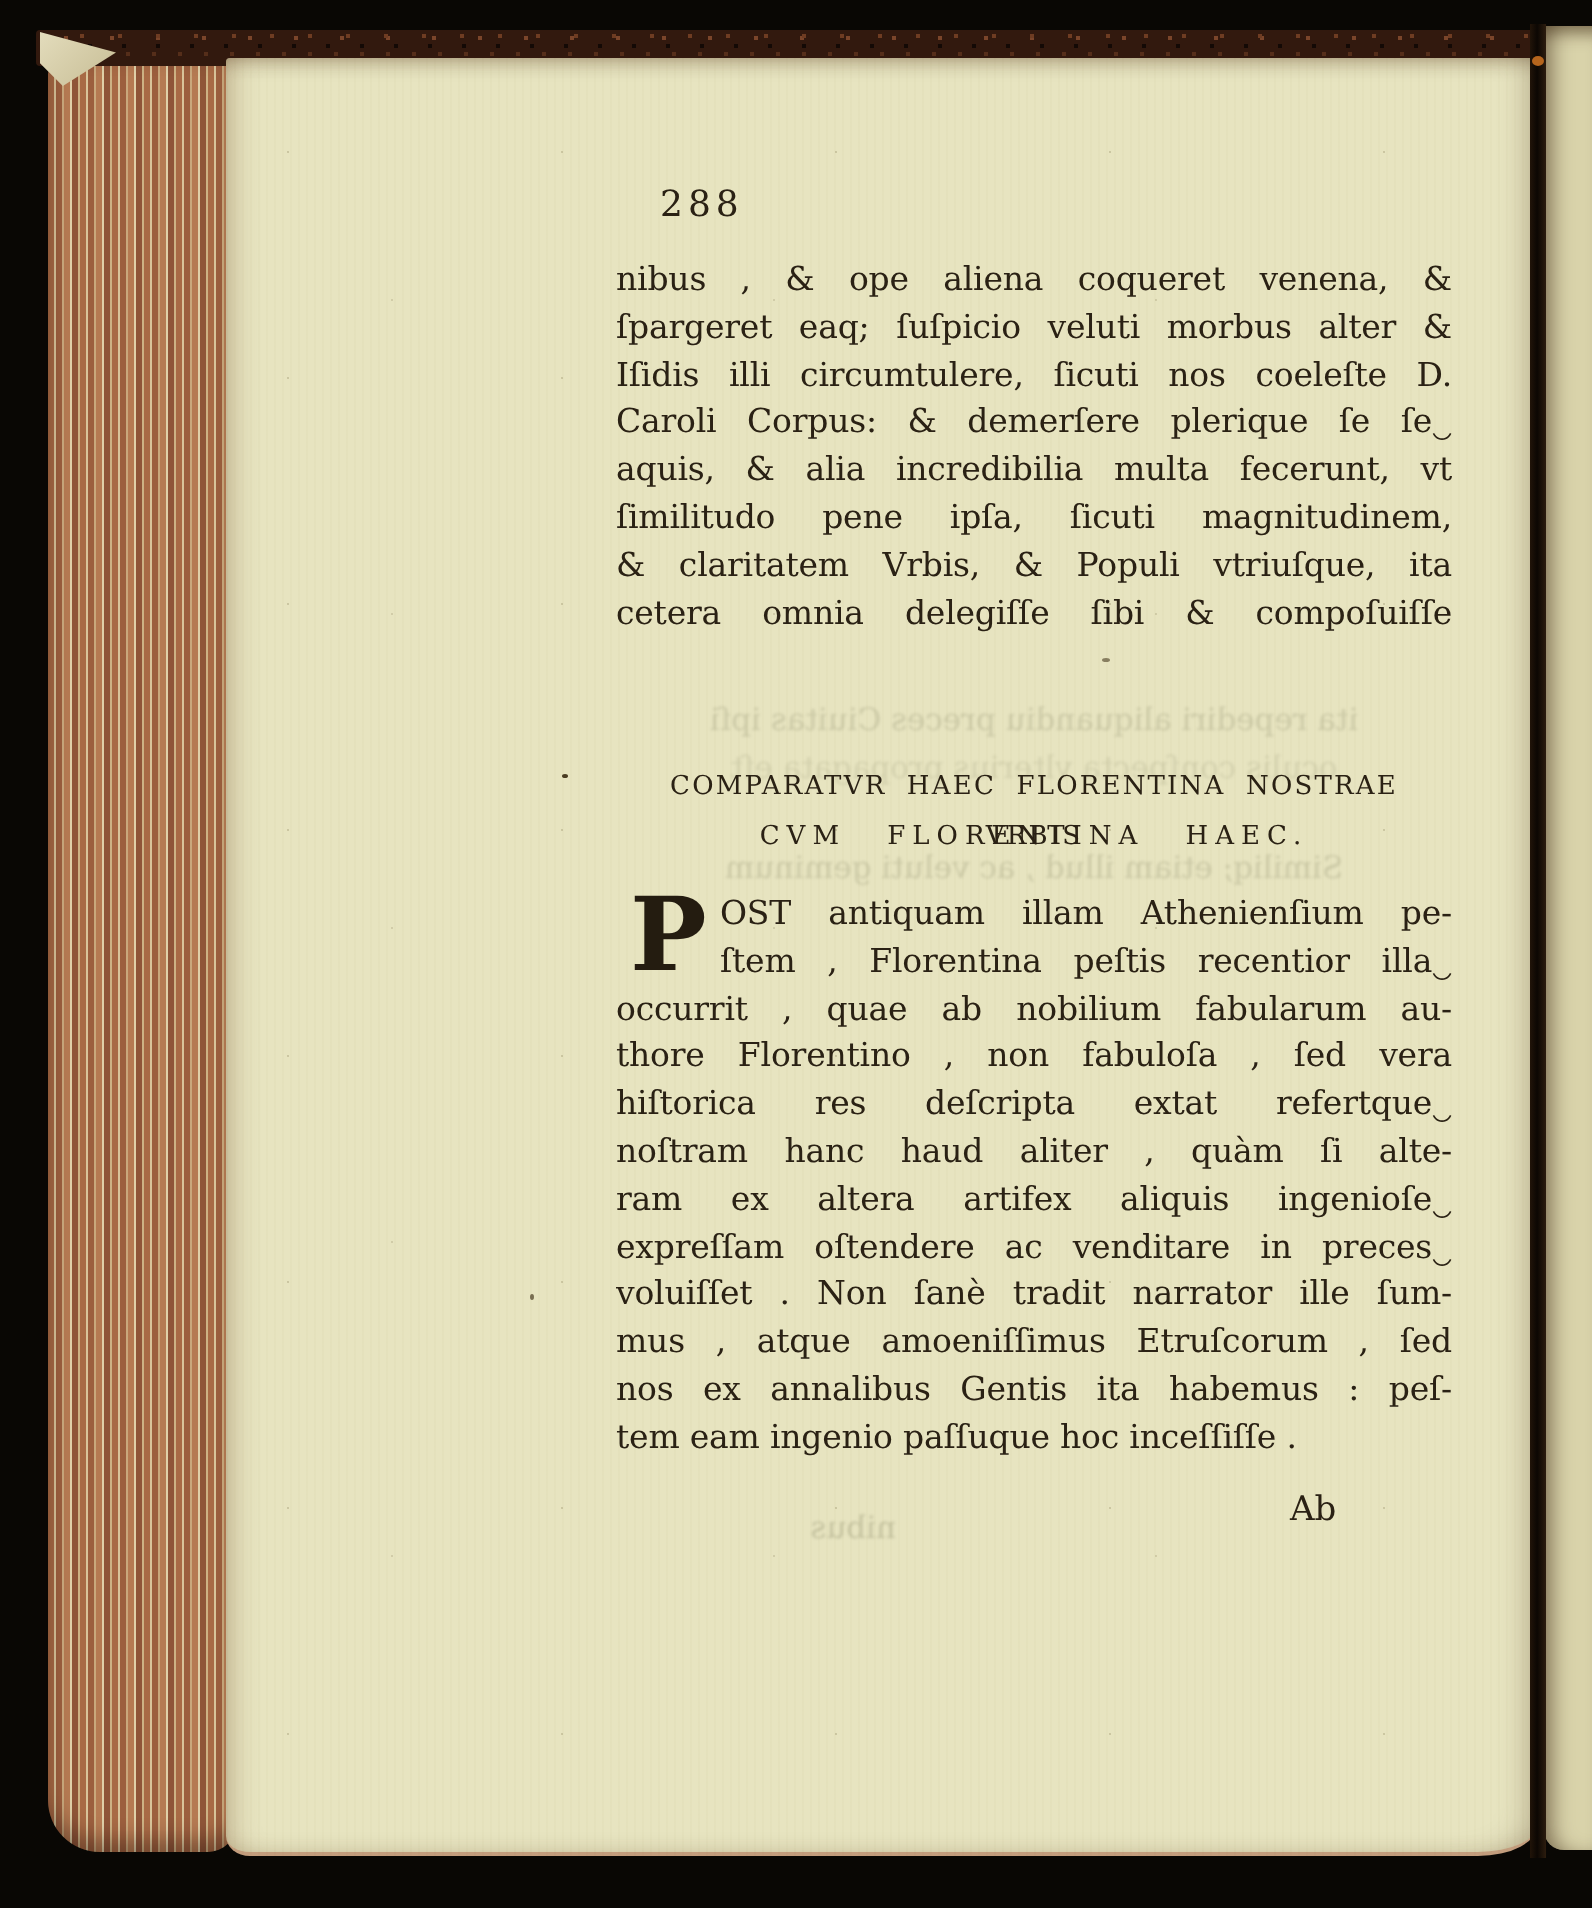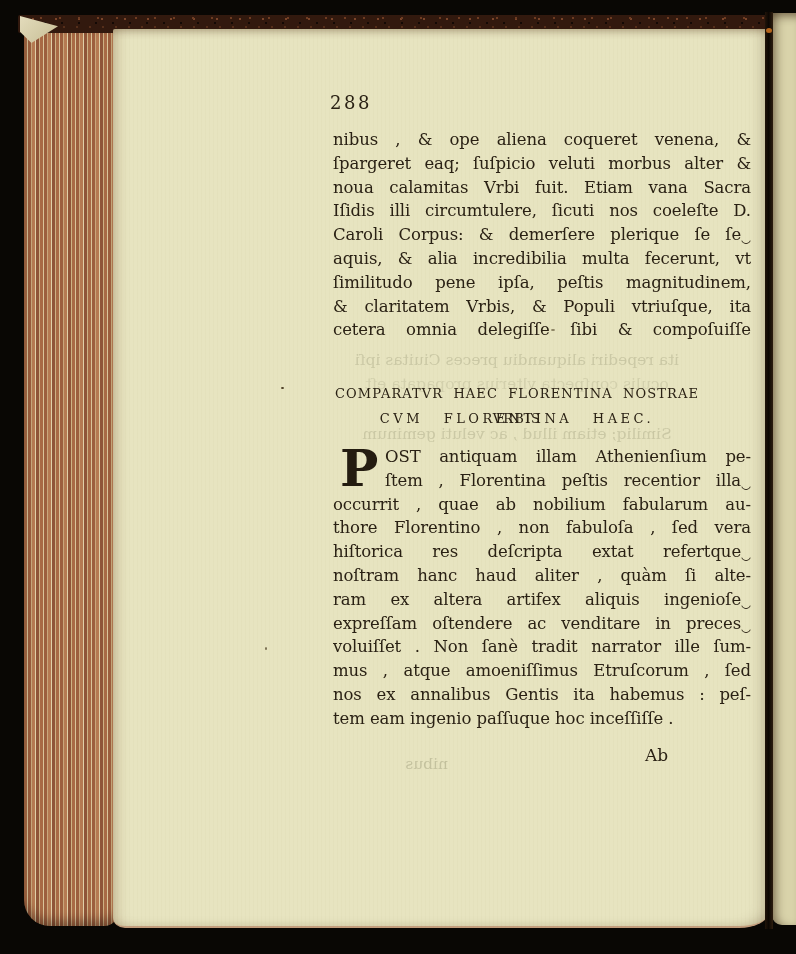--- a/index.html
+++ b/index.html
@@ -84,21 +84,21 @@
     position:absolute;left:217px;top:63px;
     font-size:18px;letter-spacing:2.5px;font-weight:500;text-align:center;
   }
   .textline{
     height:23.8px;line-height:23.8px;
     font-size:16.5px;letter-spacing:-0.1px;
     text-align:justify;text-align-last:justify;
     overflow:hidden;white-space:nowrap_off;
   }
   .textline.lastline{text-align-last:left;}
-  .para{position:absolute;width:418px;left:195px;margin-left:25px;}
+  .para{position:absolute;width:418px;left:195px;}
   .para1{top:99px;}
   .para2{top:416px;}
   .para2 .indented{padding-left:52px;box-sizing:border-box;}
   .drop-cap{
     position:absolute;left:7px;top:1px;width:44px;height:46px;
     font-size:51px;line-height:44px;font-weight:bold;color:#241c10;
   }
   .heading{position:absolute;left:195px;top:352px;width:418px;text-align:center;}
   .heading .h1{
     font-size:13px;letter-spacing:1.1px;word-spacing:5px;height:25px;line-height:25px;
@@ -131,25 +131,24 @@
 <div class="corner-wedge"></div>
 <div class="page-edges"></div>
 
 <div class="main-page">
 
   <div class="page-number">288</div>
 
   <div class="para para1">
     <div class="textline">nibus , &amp; ope aliena coqueret venena, &amp;</div>
     <div class="textline">ſpargeret eaq; ſuſpicio veluti morbus alter &amp;</div>
-    <div class="textline">noua calamitas Vrbi fuit. Etiam vana Sacra</div>
     <div class="textline">Iſidis illi circumtulere, ſicuti nos coeleſte D.</div>
     <div class="textline">Caroli Corpus: &amp; demerſere plerique ſe ſe‿</div>
     <div class="textline">aquis, &amp; alia incredibilia multa fecerunt, vt</div>
-    <div class="textline">ſimilitudo pene ipſa, peſtis magnitudinem,</div>
+    <div class="textline">ſimilitudo pene ipſa, ſicuti magnitudinem,</div>
     <div class="textline">&amp; claritatem Vrbis, &amp; Populi vtriuſque, ita</div>
     <div class="textline">cetera omnia delegiſſe ſibi &amp; compoſuiſſe</div>
   </div>
 
   <div class="bleed b1">ita repediri aliquandiu preces Ciuitas ipſi</div>
   <div class="bleed b2">oculis conſpecta vlterius propagata eſt</div>
   <div class="bleed b3">Similiq; etiam illud , ac veluti geminum</div>
   <div class="bleed b4">nibus</div>
 
   <div class="heading">

